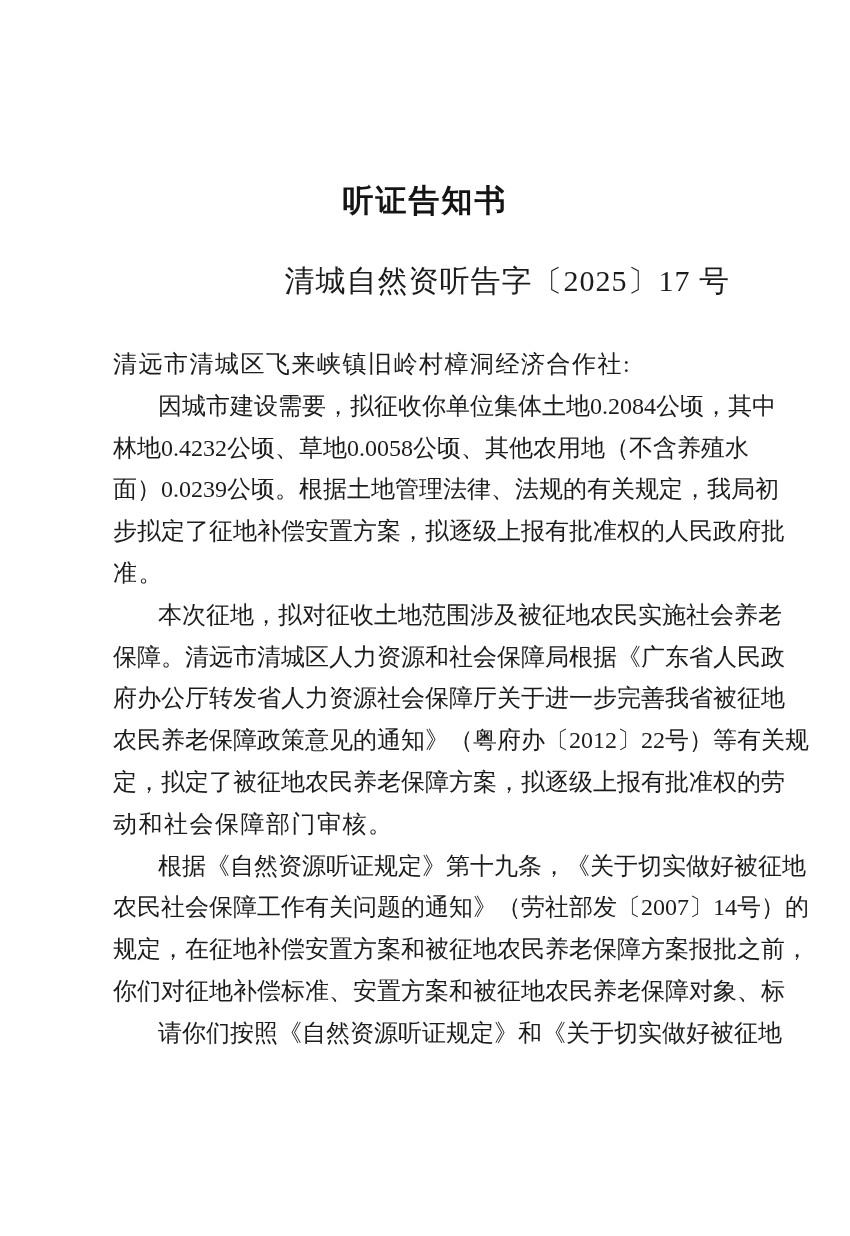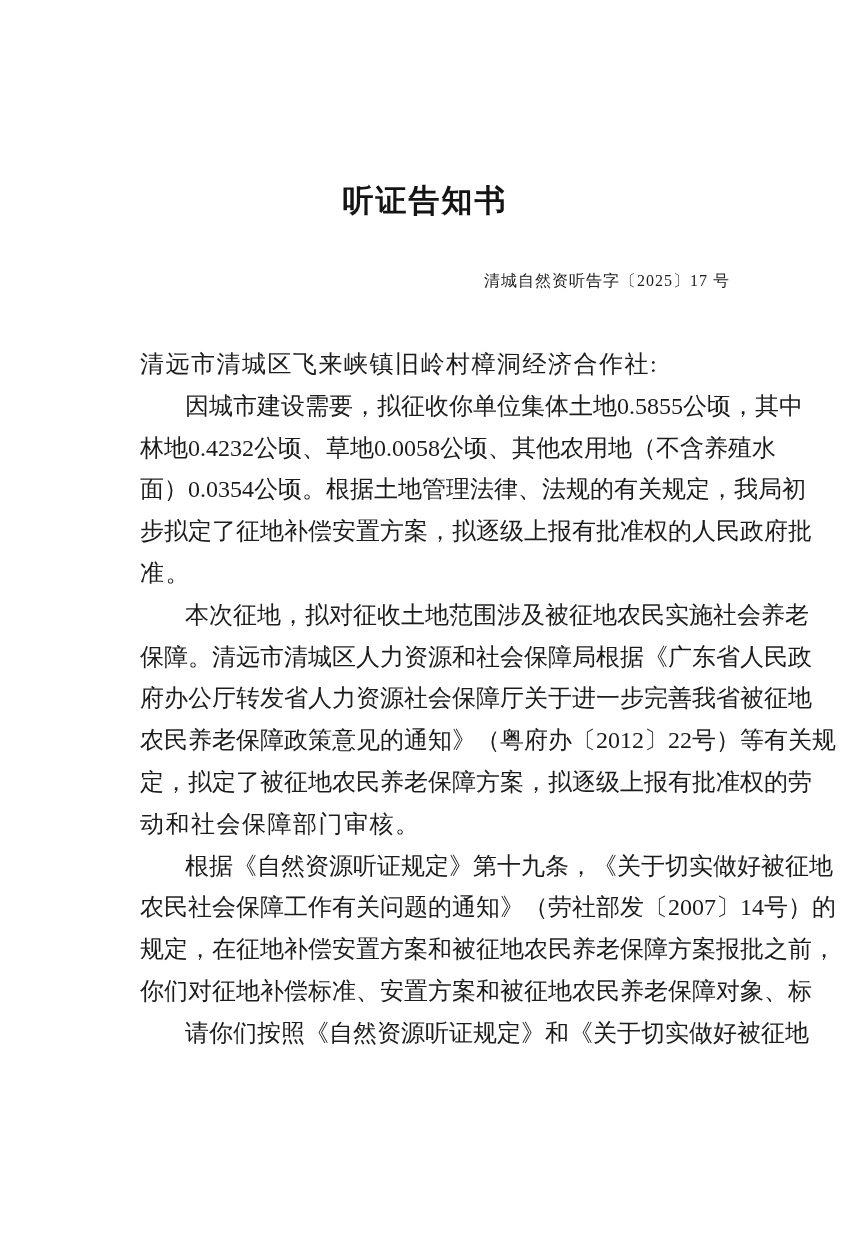--- a/index.html
+++ b/index.html
@@ -27,39 +27,38 @@
     font-size: 31px;
     line-height: 34px;
     letter-spacing: 2px;
     color: #141414;
     white-space: nowrap;
   }
   .doc-number {
     position: absolute;
     top: 266px;
     right: 120px;
-    font-size: 16px;
+    font-size: 30px;
     line-height: 30px;
     letter-spacing: 1px;
     color: #1c1c1c;
     white-space: nowrap;
   }
   .content {
     position: absolute;
     top: 344px;
     left: 113px;
     width: 627px;
     font-size: 24px;
     color: #1c1c1c;
   }
   .line {
     height: 41.8px;
     line-height: 41.8px;
     white-space: nowrap;
-    margin-left: 27px;
   }
   .line.plain {
     letter-spacing: 1.5px;
   }
   
   .line.j {
     display: flex;
     justify-content: space-between;
     align-items: baseline;
   }
@@ -93,21 +92,21 @@
         <span>拟</span>
         <span>征</span>
         <span>收</span>
         <span>你</span>
         <span>单</span>
         <span>位</span>
         <span>集</span>
         <span>体</span>
         <span>土</span>
         <span>地</span>
-        <span>0.5855</span>
+        <span>0.2084</span>
         <span>公</span>
         <span>顷</span>
         <span>，</span>
         <span>其</span>
         <span>中</span>
       </div>
     <div class="line j">
         <span>林</span>
         <span>地</span>
         <span>0.4232</span>
@@ -128,21 +127,21 @@
         <span>（</span>
         <span>不</span>
         <span>含</span>
         <span>养</span>
         <span>殖</span>
         <span>水</span>
       </div>
     <div class="line j">
         <span>面</span>
         <span>）</span>
-        <span>0.0354</span>
+        <span>0.0239</span>
         <span>公</span>
         <span>顷</span>
         <span>。</span>
         <span>根</span>
         <span>据</span>
         <span>土</span>
         <span>地</span>
         <span>管</span>
         <span>理</span>
         <span>法</span>

